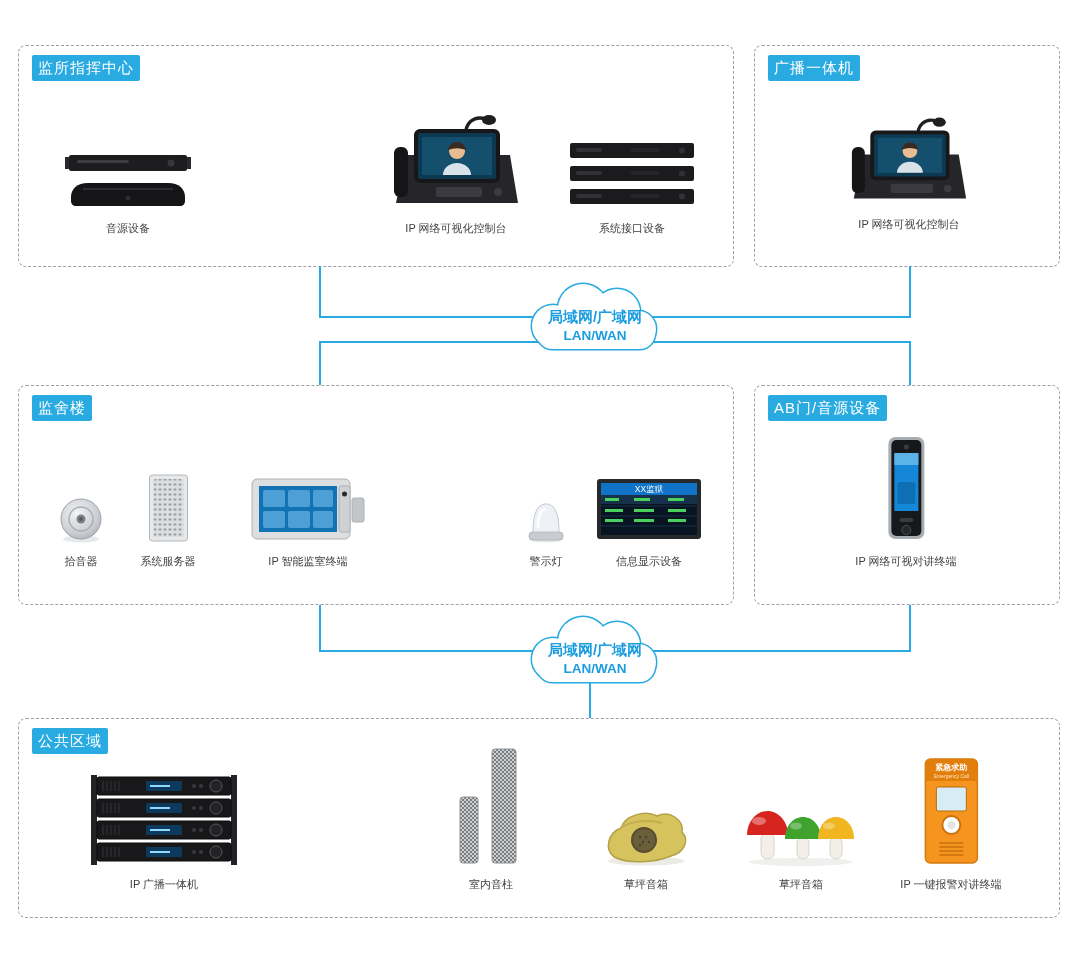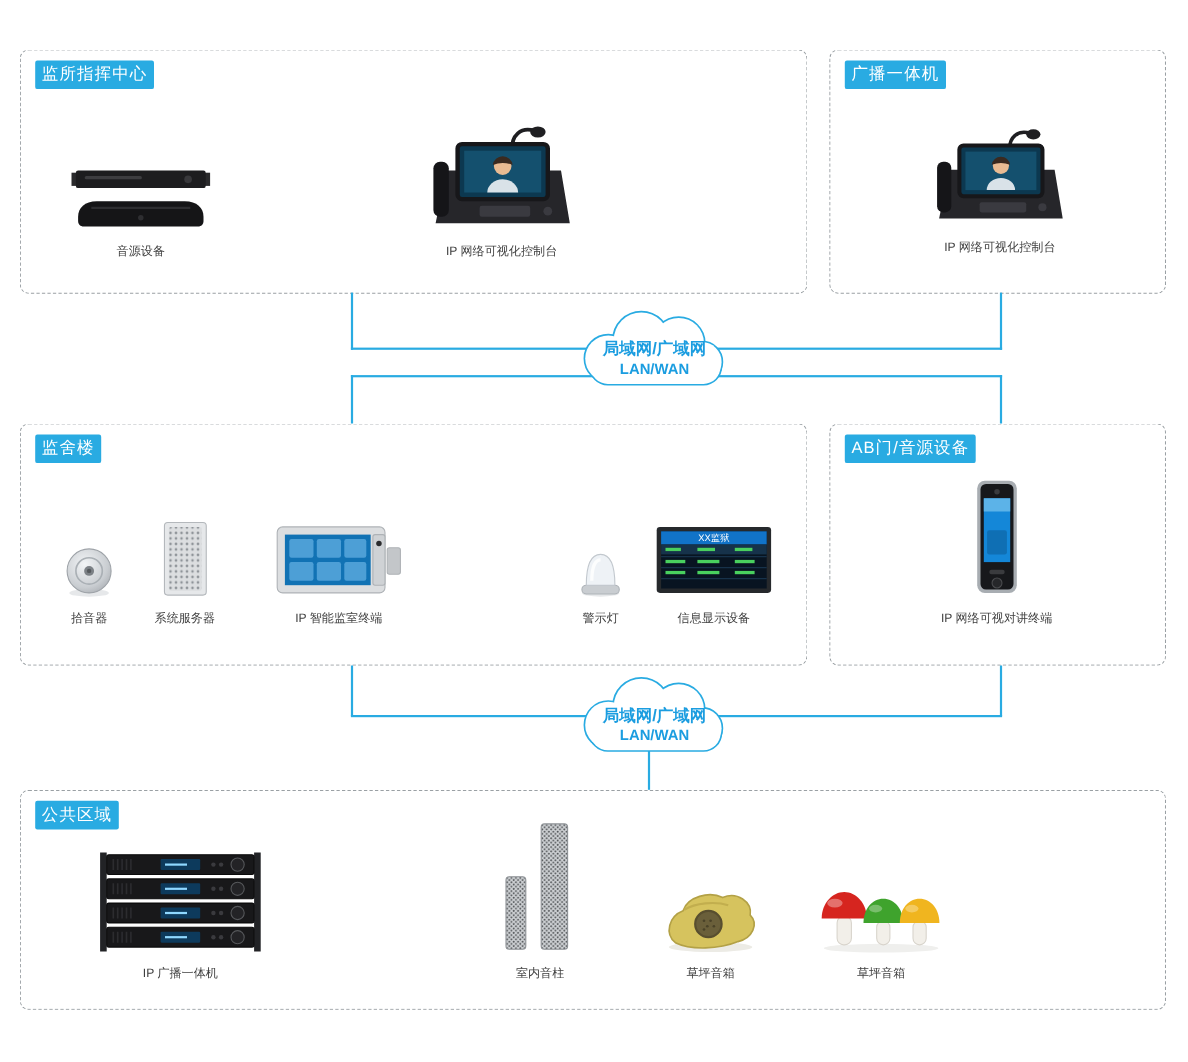--- a/index.html
+++ b/index.html
@@ -65,20 +65,43 @@
         <path d="M63 66 a14 12 0 0 1 28 0 z" fill="#d9e2e8"></path>
         <circle cx="77" cy="42" r="8" fill="#e9bb92"></circle>
         <path d="M77 33 a9 9 0 0 1 9 8 a24 24 0 0 0 -18 0 a9 9 0 0 1 9 -8" fill="#3a2a20"></path>
         <rect x="14" y="38" width="14" height="50" rx="6" fill="#151518"></rect>
         <rect x="56" y="78" width="46" height="10" rx="2" fill="#3a3a40"></rect>
         <circle cx="118" cy="83" r="4" fill="#3a3a40"></circle>
       </svg>
       <div class="device-label">IP 网络可视化控制台</div>
     </div>
 
+    <div class="device" style="left:613px;bottom:30px">
+      <svg width="132" height="74" viewBox="0 0 132 74">
+        <g>
+          <rect x="4" y="6" width="124" height="15" rx="2" fill="#1b1b1e"></rect>
+          <rect x="10" y="11" width="26" height="4" rx="2" fill="#323236"></rect>
+          <rect x="64" y="11" width="30" height="4" rx="2" fill="#26262a"></rect>
+          <circle cx="116" cy="13.5" r="3" fill="#323236"></circle>
+        </g>
+        <g>
+          <rect x="4" y="29" width="124" height="15" rx="2" fill="#1b1b1e"></rect>
+          <rect x="10" y="34" width="26" height="4" rx="2" fill="#323236"></rect>
+          <rect x="64" y="34" width="30" height="4" rx="2" fill="#26262a"></rect>
+          <circle cx="116" cy="36.5" r="3" fill="#323236"></circle>
+        </g>
+        <g>
+          <rect x="4" y="52" width="124" height="15" rx="2" fill="#1b1b1e"></rect>
+          <rect x="10" y="57" width="26" height="4" rx="2" fill="#323236"></rect>
+          <rect x="64" y="57" width="30" height="4" rx="2" fill="#26262a"></rect>
+          <circle cx="116" cy="59.5" r="3" fill="#323236"></circle>
+        </g>
+      </svg>
+      <div class="device-label">系统接口设备</div>
+    </div>
   </div>
 
   <div class="section" style="left:754px;top:45px;width:306px;height:222px">
     <div class="section-title">广播一体机</div>
 
     <div class="device" style="left:154px;bottom:34px">
       <svg width="140" height="96" viewBox="0 0 152 102">
         <path d="M86 28 C84 14 94 6 106 10" stroke="#1f1f22" stroke-width="3.5" fill="none" stroke-linecap="round"></path>
         <ellipse cx="109" cy="11" rx="7" ry="5" fill="#1f1f22"></ellipse>
         <path d="M16 94 L138 94 L130 46 L26 46 Z" fill="#26262a"></path>
@@ -319,20 +342,38 @@
         <rect x="54" y="36" width="12" height="22" rx="6" fill="#f2efe9" stroke="#d8d4cc"></rect>
         <path d="M42 38 C42 25 50 16 60 16 C70 16 78 25 78 38 Z" fill="#3fa32d"></path>
         <ellipse cx="53" cy="25" rx="6" ry="3.5" fill="#ffffff" opacity="0.3"></ellipse>
         <rect x="87" y="36" width="12" height="22" rx="6" fill="#f2efe9" stroke="#d8d4cc"></rect>
         <path d="M75 38 C75 25 83 16 93 16 C103 16 111 25 111 38 Z" fill="#f0b51f"></path>
         <ellipse cx="86" cy="25" rx="6" ry="3.5" fill="#ffffff" opacity="0.3"></ellipse>
       </svg>
       <div class="device-label">草坪音箱</div>
     </div>
 
+    <div class="device" style="left:932px;bottom:25px">
+      <svg width="80" height="112" viewBox="0 0 80 112">
+        <rect x="14" y="4" width="52" height="104" rx="5" fill="#f5941f" stroke="#d37a0e" stroke-width="1.5"></rect>
+        <path d="M14 9 a5 5 0 0 1 5 -5 h42 a5 5 0 0 1 5 5 v17 h-52 z" fill="#e27f0c"></path>
+        <text x="40" y="15" text-anchor="middle" font-size="8" font-weight="bold" fill="#ffffff">紧急求助</text>
+        <text x="40" y="23" text-anchor="middle" font-size="5" fill="#ffe2bd">Emergency Call</text>
+        <rect x="25" y="32" width="30" height="24" rx="2" fill="#d8ecf5" stroke="#b86e0c"></rect>
+        <circle cx="40" cy="70" r="9" fill="#ffffff" stroke="#c8720c" stroke-width="2"></circle>
+        <circle cx="40" cy="70" r="4" fill="#e4e4e4"></circle>
+        <g stroke="#c8720c" stroke-width="1.5">
+          <path d="M28 88 H52"></path>
+            <path d="M28 92 H52"></path>
+            <path d="M28 96 H52"></path>
+            <path d="M28 100 H52"></path>
+        </g>
+      </svg>
+      <div class="device-label">IP 一键报警对讲终端</div>
+    </div>
   </div>
 
   <div class="line" style="left:319px;top:266px;width:2px;height:52px"></div>
   <div class="line" style="left:909px;top:266px;width:2px;height:52px"></div>
   <div class="line" style="left:319px;top:316px;width:592px;height:2px"></div>
   <div class="line" style="left:319px;top:341px;width:592px;height:2px"></div>
   <div class="line" style="left:319px;top:341px;width:2px;height:44px"></div>
   <div class="line" style="left:909px;top:341px;width:2px;height:44px"></div>
 
   <div class="line" style="left:319px;top:605px;width:2px;height:46px"></div>

